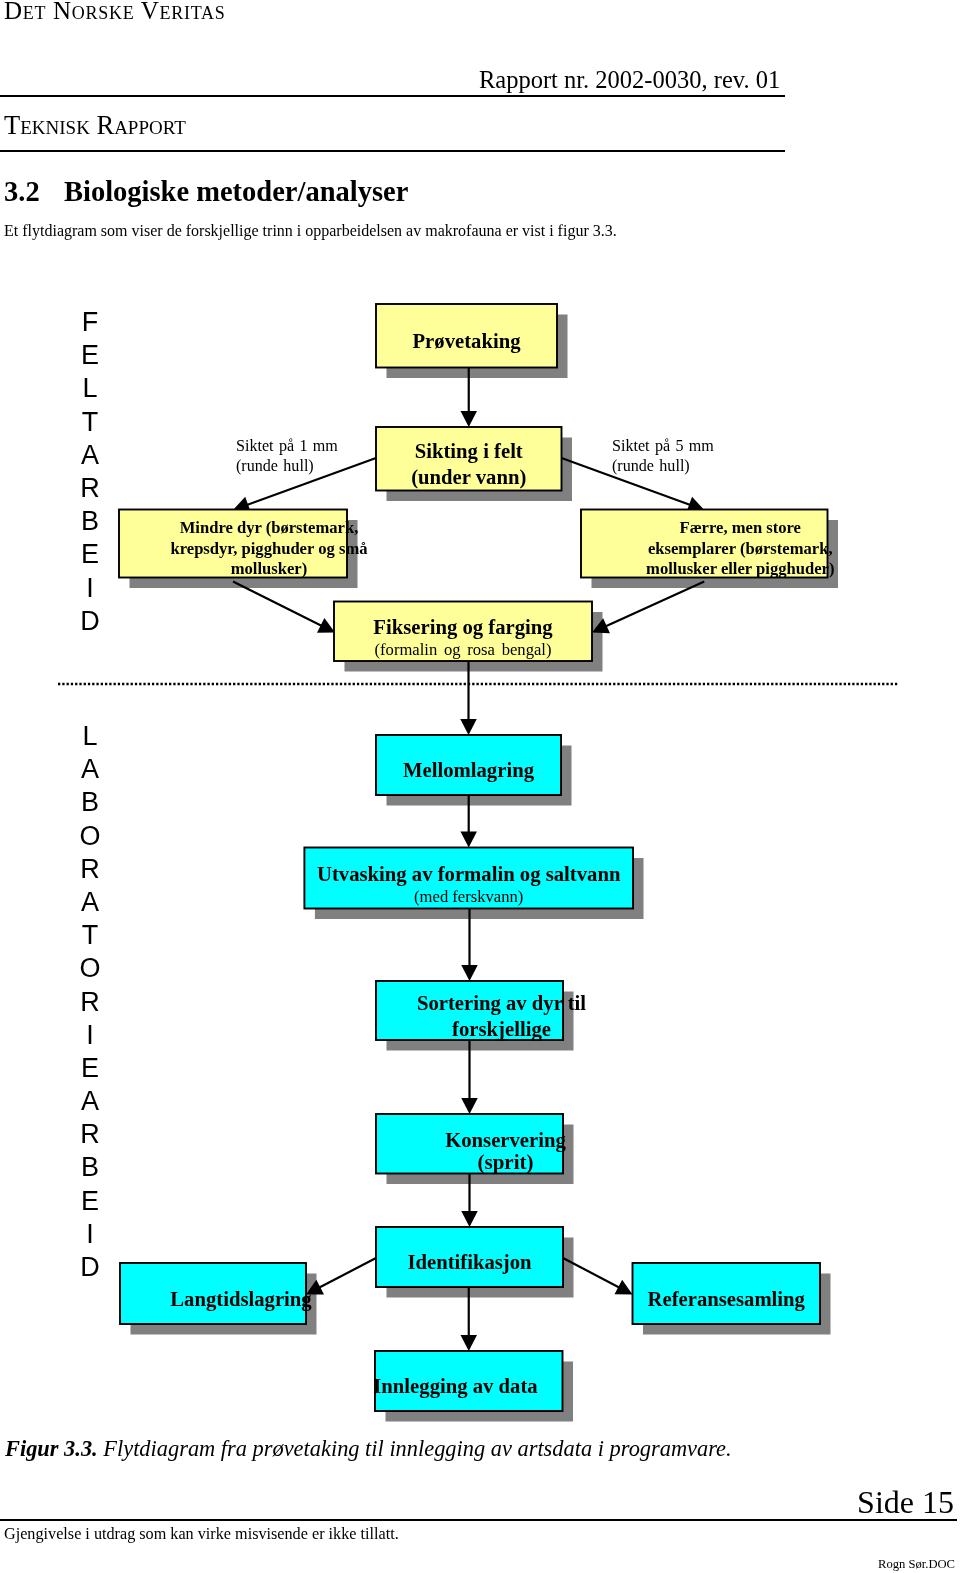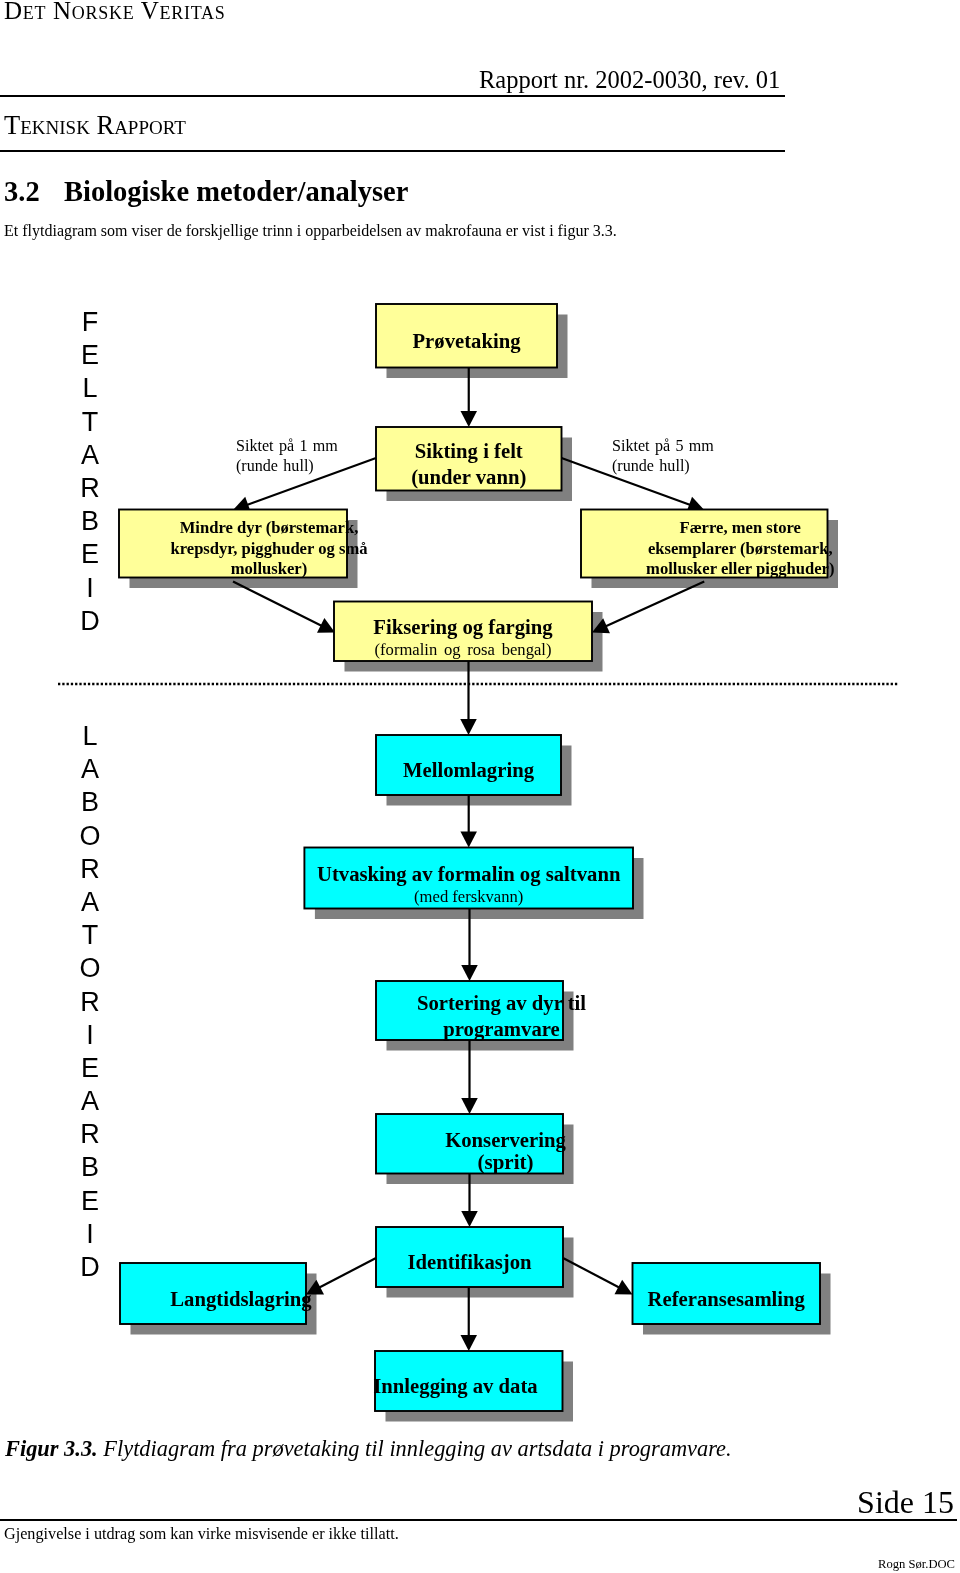--- a/index.html
+++ b/index.html
@@ -151,21 +151,21 @@
       </div>
       <div class="node-label" style="left: 376px; top: 740.5px; width: 185px; height: 60px;">
         <div class="t">Mellomlagring</div>
       </div>
       <div class="node-label" style="left: 304.4px; top: 853px; width: 328.6px; height: 61px;">
         <div class="t">Utvasking av formalin og saltvann</div>
         <div class="sub reg">(med ferskvann)</div>
       </div>
       <div class="node-label" style="left: 376px; top: 986.5px; width: 187px; height: 59px; margin-left: 32px;">
         <div class="t">Sortering av dyr til</div>
-        <div class="t">programvare</div>
+        <div class="t">forskjellige</div>
       </div>
       <div class="node-label" style="left: 376px; top: 1119.5px; width: 187px; height: 59.5px; padding-left: 36px;">
         <div class="t">Konservering</div>
         <div class="sub">(sprit)</div>
       </div>
       <div class="node-label" style="left: 376px; top: 1232.5px; width: 187px; height: 60px;">
         <div class="t">Identifikasjon</div>
       </div>
       <div class="node-label" style="left: 120px; top: 1268.5px; width: 186px; height: 61px; padding-left: 28px;">
         <div class="t">Langtidslagring</div>

